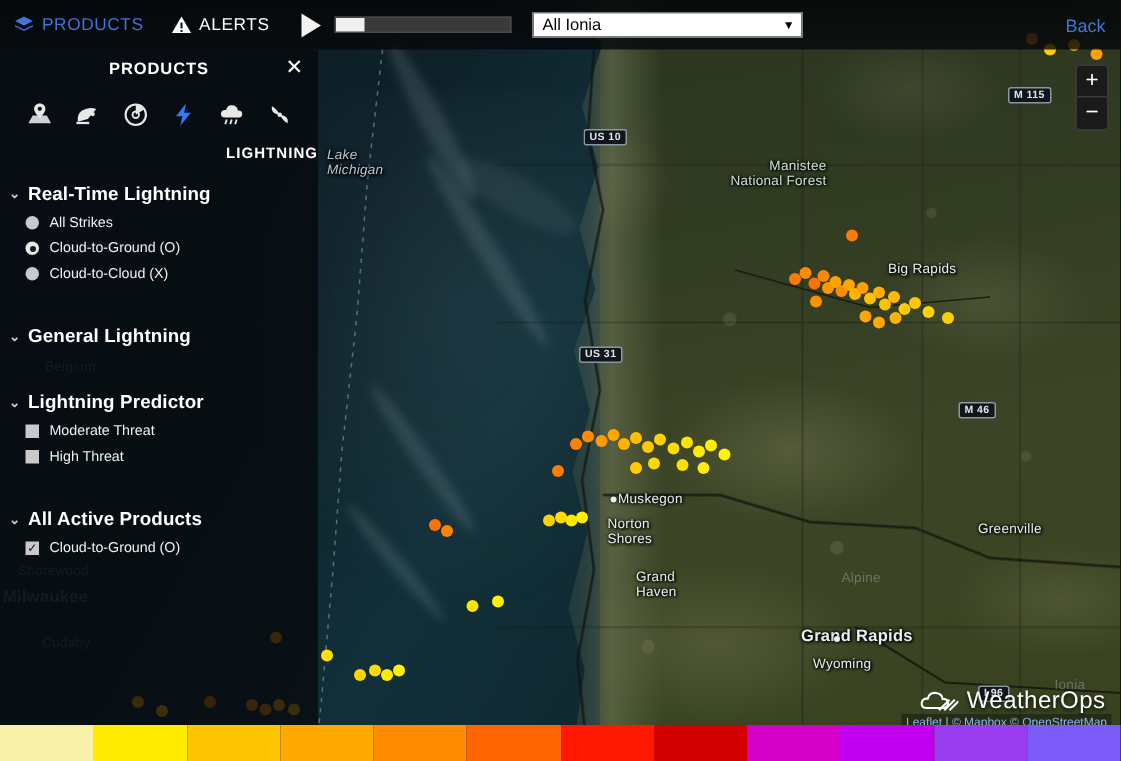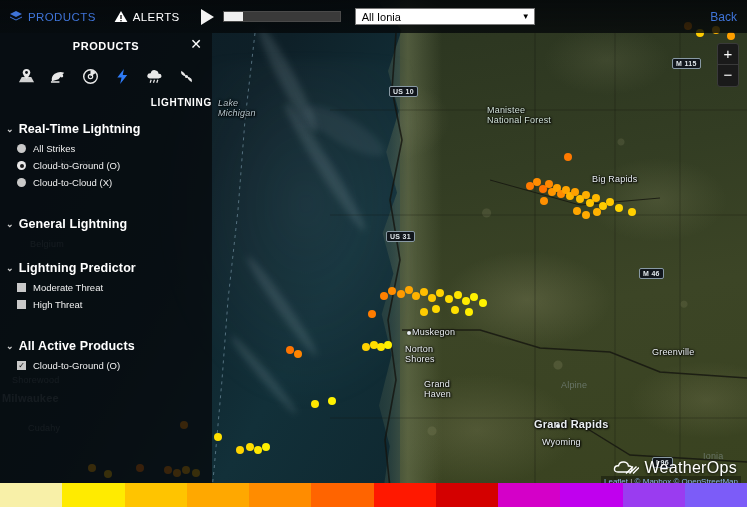--- a/index.html
+++ b/index.html
@@ -58,21 +58,21 @@
   }
 
   .map-label {
     position: absolute; color: #e9eef1; font-size: 9px;
     text-shadow: 0 0 3px #000, 0 0 2px #000, 1px 1px 2px #000;
     white-space: nowrap; letter-spacing: .2px; pointer-events:none;
   }
   .map-label.big { font-size: 11px; font-weight: bold; }
   .map-label.lake { font-style: italic; color:#b7c7cf; font-size:9px; line-height:10px; }
   .map-label.dim { color:#9fb0b8; }
-  .map-label.park { color:#cfe0d6; font-size:9px; line-height:10px; text-align:left; }
+  .map-label.park { color:#cfe0d6; font-size:9px; line-height:10px; text-align:right; }
 
   .shield {
     position:absolute; background:#11161c; border:1px solid #8899a4;
     color:#dfe6ea; font-size:7px; padding:1px 3px; border-radius:2px;
     font-weight:bold; letter-spacing:.3px;
   }
   .city-dot {
     position:absolute; width:4px; height:4px; border-radius:50%;
     background:#e8eef2; box-shadow:0 0 2px #000;
   }

